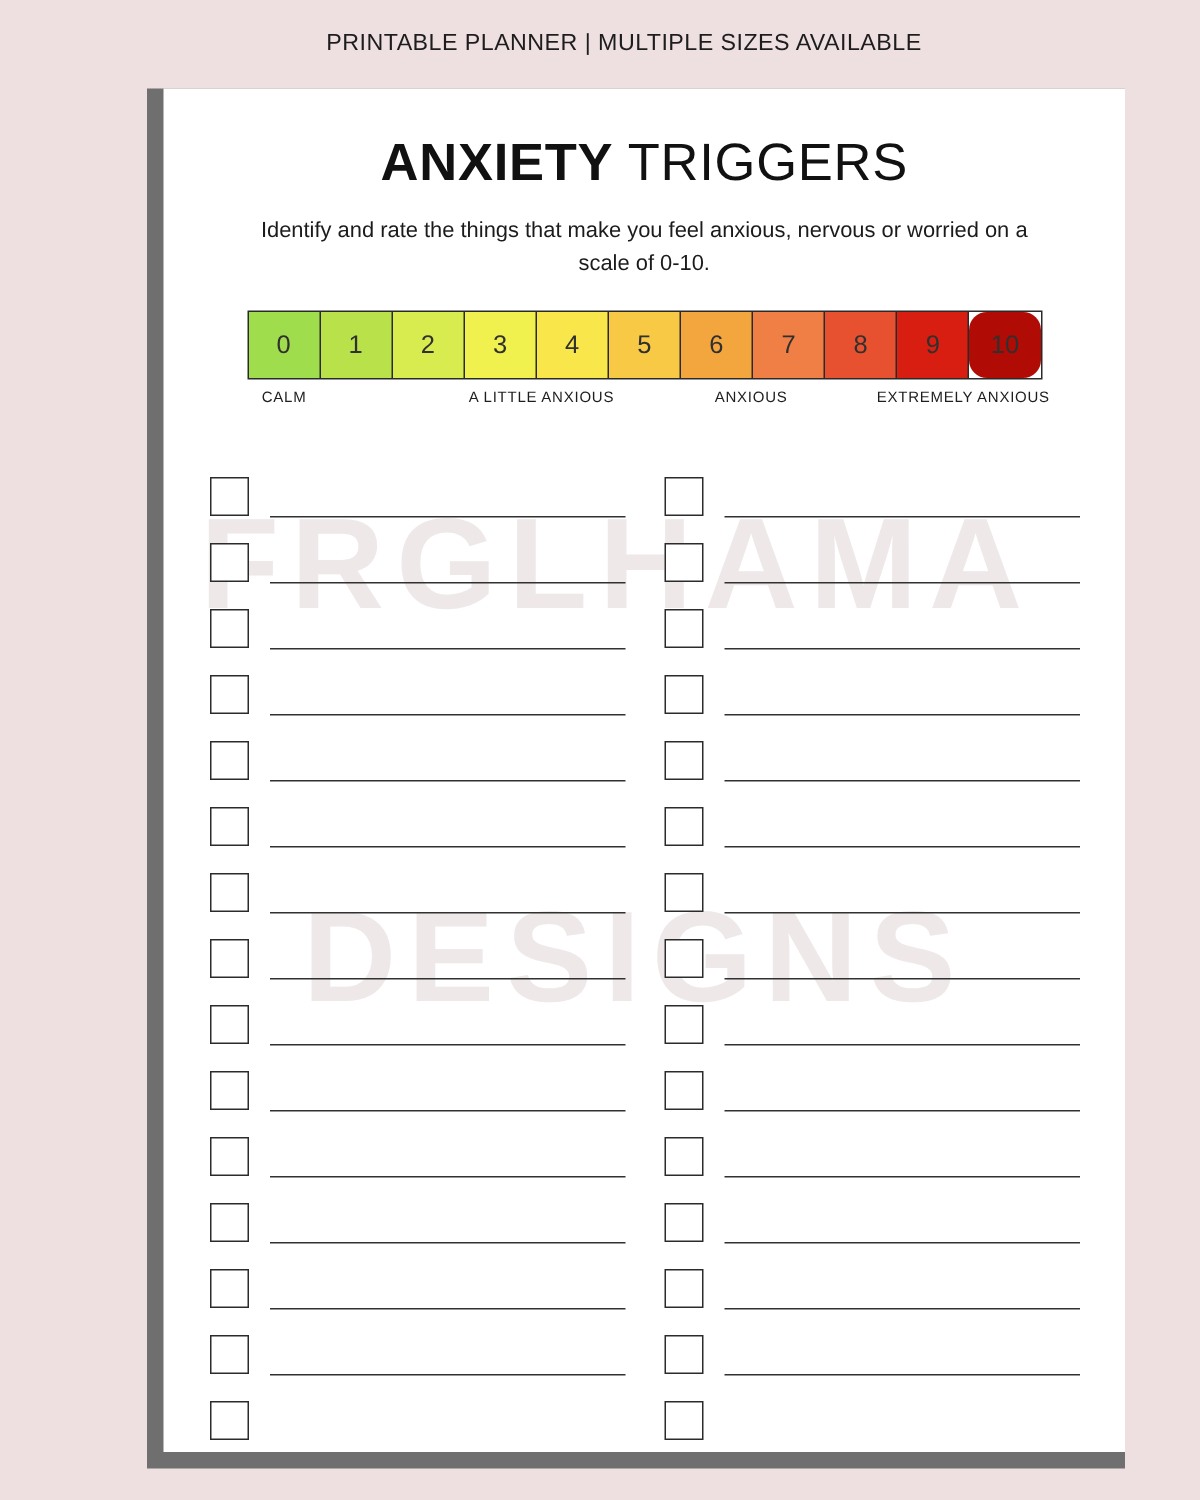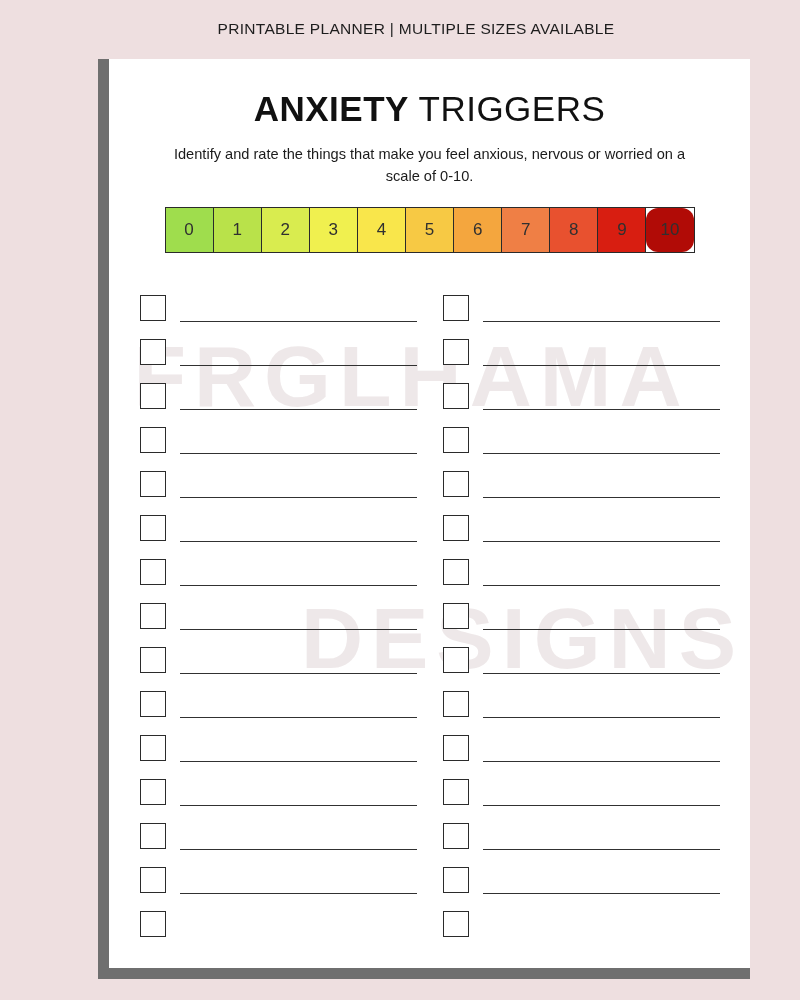--- a/index.html
+++ b/index.html
@@ -73,21 +73,20 @@
   }
   .wm1 {
     top: 268px;
     font-size: 86px;
     left: -18px;
   }
   .wm2 {
     top: 530px;
     font-size: 86px;
     left: -6px;
-    text-align: right;
   }
   .content {
     position: relative;
     z-index: 5;
   }
   .title {
     text-align: center;
     margin-top: 30px;
     font-size: 35px;
     letter-spacing: 0.5px;
@@ -205,20 +204,26 @@
         <div class="scale-cell" style="background: rgb(217, 236, 79);">2</div>
         <div class="scale-cell" style="background: rgb(240, 240, 79);">3</div>
         <div class="scale-cell" style="background: rgb(249, 230, 75);">4</div>
         <div class="scale-cell" style="background: rgb(247, 201, 68);">5</div>
         <div class="scale-cell" style="background: rgb(244, 166, 62);">6</div>
         <div class="scale-cell" style="background: rgb(239, 127, 69);">7</div>
         <div class="scale-cell" style="background: rgb(232, 81, 47);">8</div>
         <div class="scale-cell" style="background: rgb(216, 30, 17);">9</div>
         <div class="scale-cell" style="background: rgb(177, 11, 6);">10</div>
       </div>
+    <div class="scale-labels" id="scale-labels">
+        <div class="scale-label" style="left: 10px;">CALM</div>
+        <div class="scale-label" style="left: 148px;">A LITTLE ANXIOUS</div>
+        <div class="scale-label" style="left: 312px;">ANXIOUS</div>
+        <div class="scale-label" style="left: 420px;">EXTREMELY ANXIOUS</div>
+      </div>
 
     <div class="rows" id="rows">
         <div class="col">
           <div class="row">
             <div class="checkbox"></div>
             <div class="line"></div>
           </div>
           <div class="row">
             <div class="checkbox"></div>
             <div class="line"></div>

